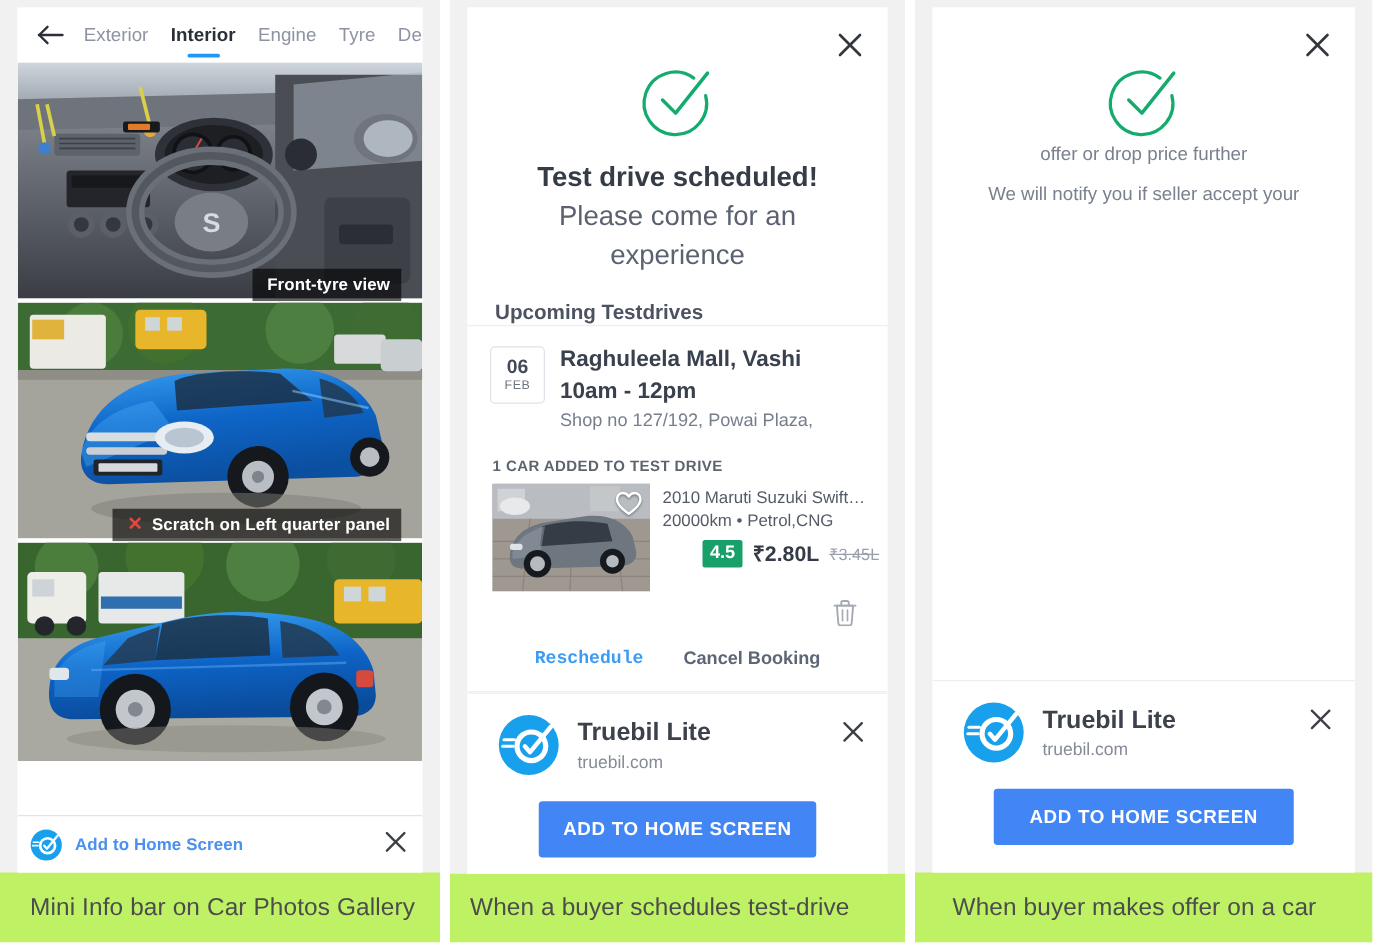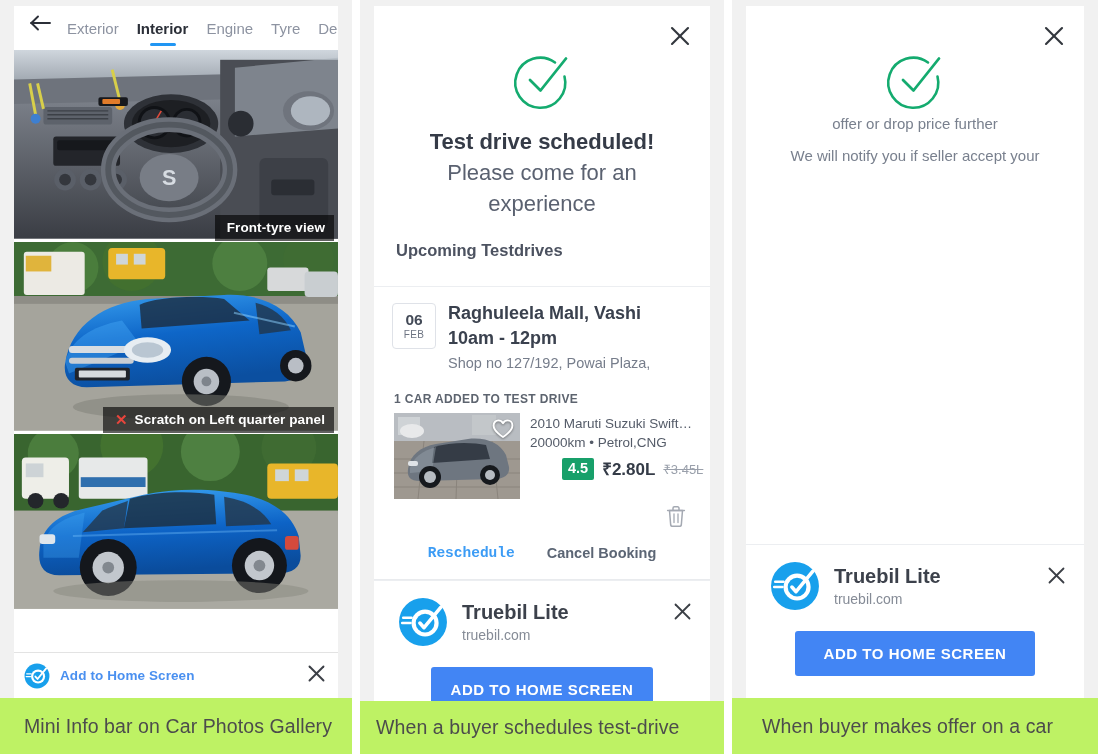--- a/index.html
+++ b/index.html
@@ -46,20 +46,21 @@
     background: #bef264;
     letter-spacing: .1px;
   }
   .panel-3 .caption { padding-left: 30px; }
   .panel-2 .caption { padding-left: 16px; }
 
   
   .tabbar {
     height: 44px;
     display: flex;
+    align-items: center;
     padding: 0 0 0 10px;
     background: #fff;
     flex: 0 0 auto;
     overflow: hidden;
     position: relative;
   }
   .back-arrow {
     width: 34px; height: 34px;
     display: flex; align-items: center; justify-content: center;
     flex: 0 0 auto;
@@ -93,21 +94,21 @@
     overflow: hidden;
     border-bottom: 1px solid #ffffff;
   }
   .photo.p1 { height: 192px; }
   .photo.p2 { height: 192px; }
   .photo.p3 { height: 178px; }
   .photo .canvasimg { position: absolute; inset: 0; }
 
   .photo-label {
     position: absolute;
-    right: 4px; bottom: 0;
+    right: 17px; bottom: 0;
     background: rgba(0,0,0,.62);
     color: #ffffff;
     font-size: 13.5px;
     font-weight: bold;
     padding: 5px 9px 6px 12px;
     display: flex;
     align-items: center;
     gap: 7px;
     letter-spacing: .1px;
   }
@@ -168,21 +169,21 @@
     font-size: 15px;
     line-height: 23px;
     color: #79808e;
     padding: 9px 40px 0 40px;
   }
 
   .section-title {
     font-size: 16.5px;
     font-weight: bold;
     color: #4c5260;
-    padding: 22px 0 26px 22px;
+    padding: 22px 0 0 22px;
     border-bottom: 1px solid #eceef1;
   }
 
   .td-row {
     display: flex;
     padding: 14px 16px 0 18px;
     gap: 12px;
   }
   .date-chip {
     width: 44px; height: 46px;

